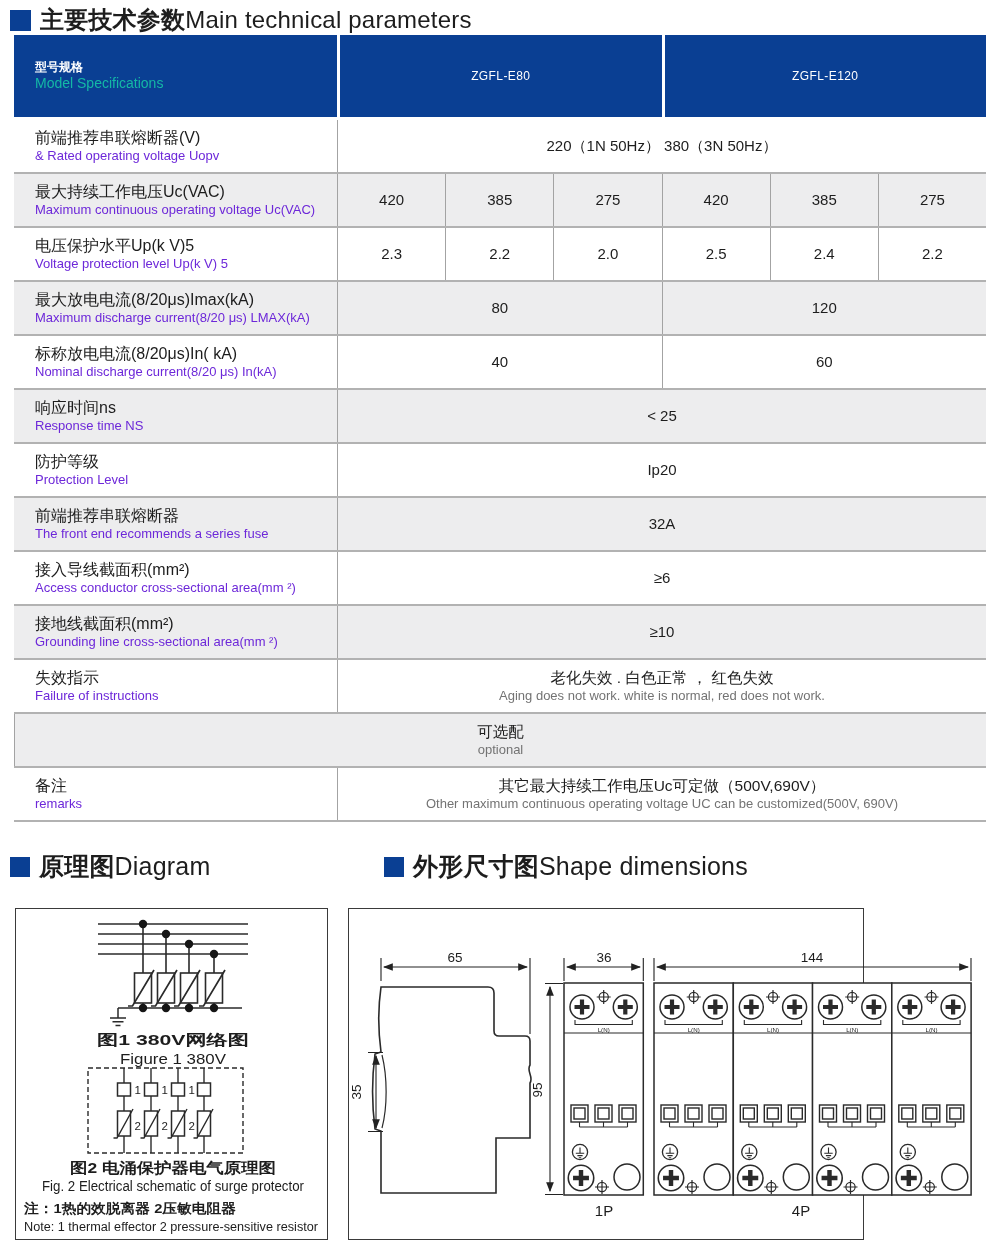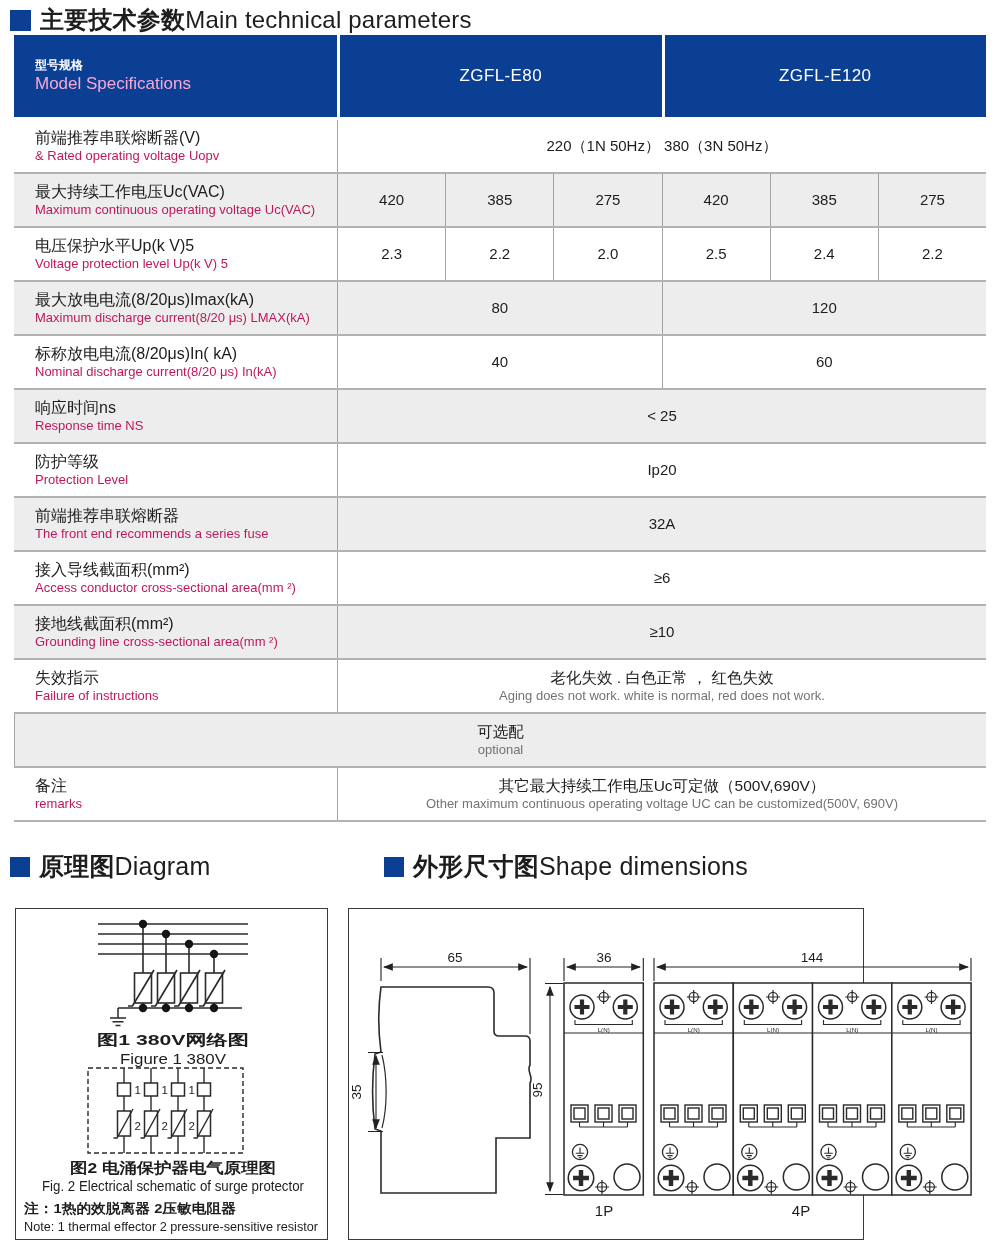--- a/index.html
+++ b/index.html
@@ -17,25 +17,25 @@
   .spec-table{position:absolute;left:14px;top:35px;width:972px;}
   .row{display:flex;width:100%;box-sizing:border-box;}
   .thead{height:85px;background:#0a3f93;color:#fff;border-bottom:3px solid #fff;}
   .label-col{width:323px;flex:0 0 323px;box-sizing:border-box;padding-left:21px;
              display:flex;flex-direction:column;justify-content:center;}
   .vals{flex:1;display:flex;}
   .thead .vals{border-left:3px solid #fff;}
   .thead .cell + .cell{border-left:3px solid #fff;}
   .cell{flex:1;display:flex;flex-direction:column;align-items:center;justify-content:center;
         text-align:center;font-size:15px;line-height:1.25;}
-  .thead .cell{font-size:17px;letter-spacing:.4px;}
+  .thead .cell{font-size:12px;letter-spacing:.4px;}
   .label-zh{font-size:16px;font-weight:500;line-height:1.25;}
-  .label-en{font-size:13px;line-height:1.25;color:#be185d;}
+  .label-en{font-size:13px;line-height:1.25;color:#6d28d9;}
   .thead .label-zh{font-size:12px;font-weight:600;}
-  .thead .label-en{font-size:17px;color:#f9a8d4;}
+  .thead .label-en{font-size:14px;color:#14b8a6;}
   .trow{height:54px;border-bottom:2px solid #b2b2b2;background:#fff;}
   .trow:nth-child(odd){background:#ededee;}
   .trow .vals{border-left:1.5px solid #a3a3a3;}
   .trow .cell + .cell{border-left:1.5px solid #a3a3a3;}
   .val-zh{font-size:15.5px;}
   .val-en{font-size:13px;color:#737373;}
 
   
   .sub-heads{position:absolute;left:0;top:850px;width:1000px;height:26px;}
   .sub-heads .sec-title{position:absolute;top:0;}

